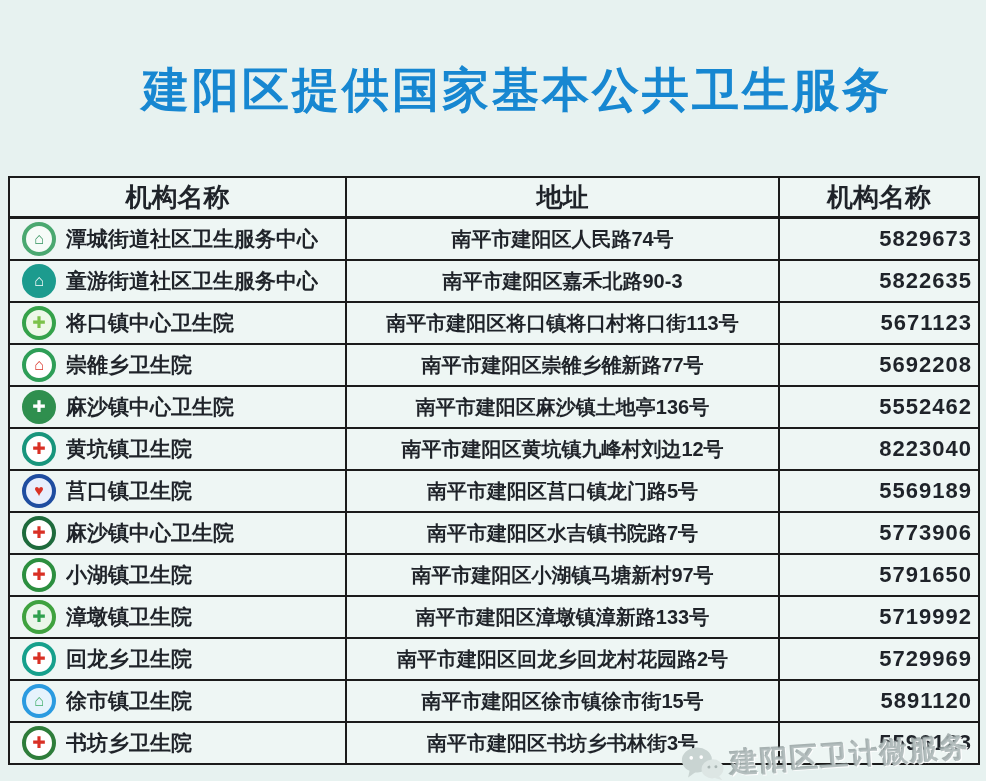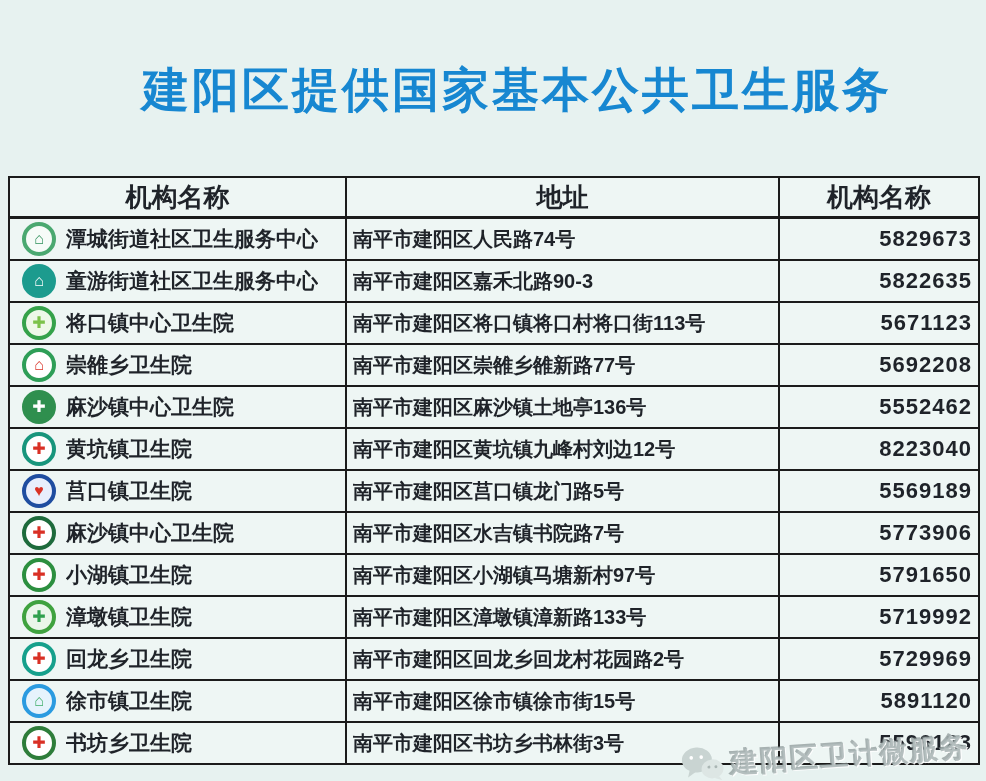--- a/index.html
+++ b/index.html
@@ -60,20 +60,21 @@
   col.c-name  { width: 337px; }
   col.c-addr  { width: 433px; }
   col.c-phone { width: 200px; }
   td.name-cell {
     text-align: left;
     font-size: 21px;
     font-weight: 600;
   }
   .name-inner { display: flex; align-items: center; gap: 10px; padding-left: 6px; }
   td.addr-cell {
+    text-align: center;
     font-size: 20px;
     font-weight: 600;
   }
   td.phone-cell {
     text-align: right;
     font-size: 22px;
     font-weight: 600;
     letter-spacing: 1px;
   }
   .org-icon {

